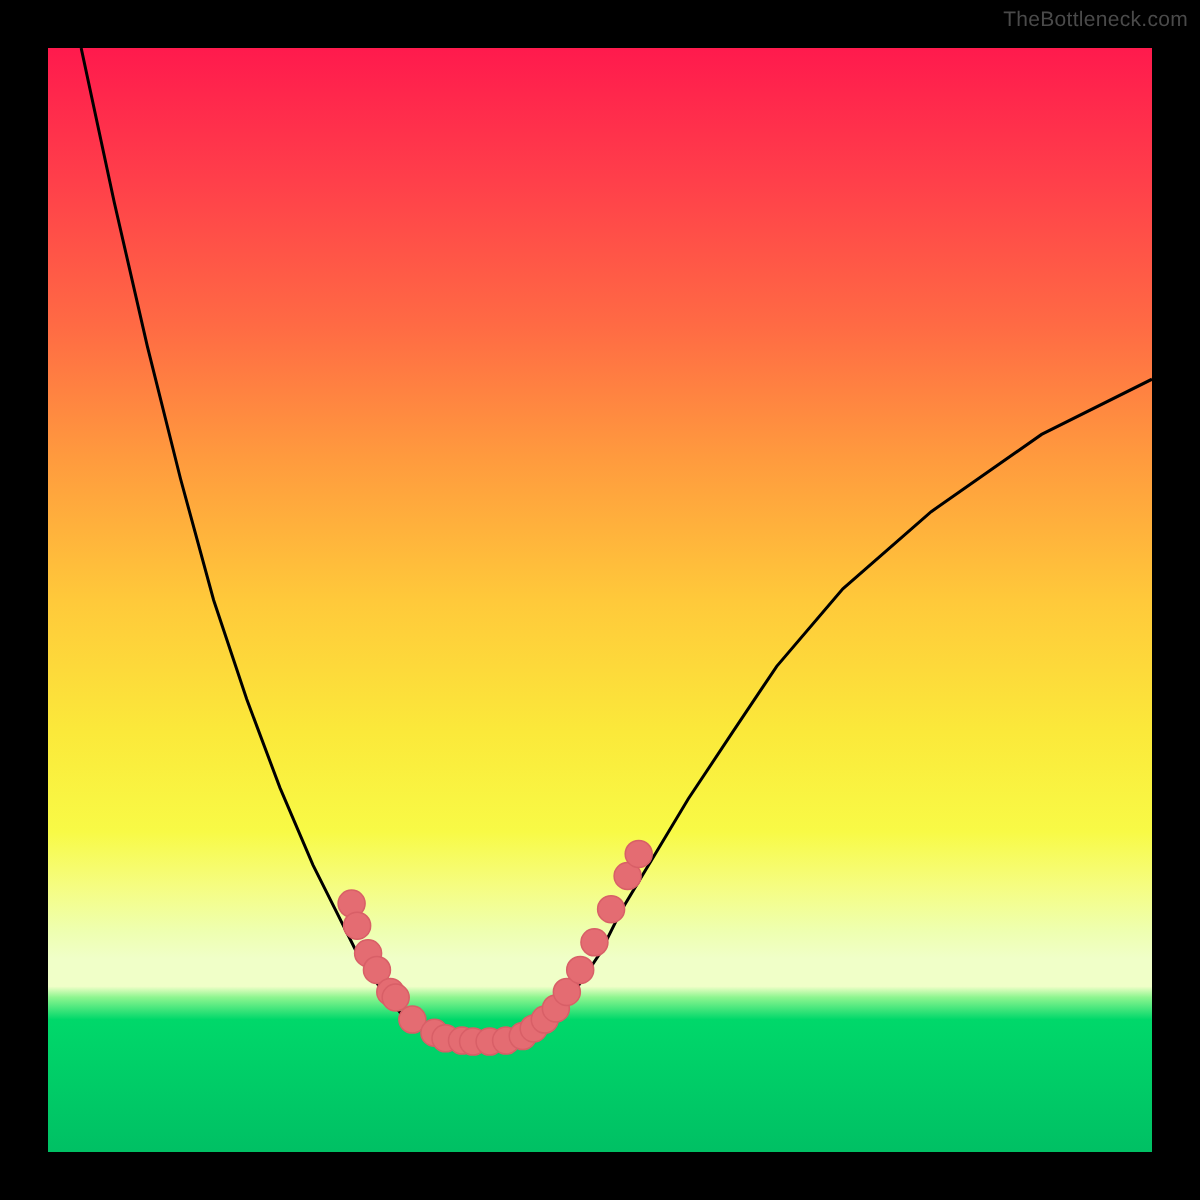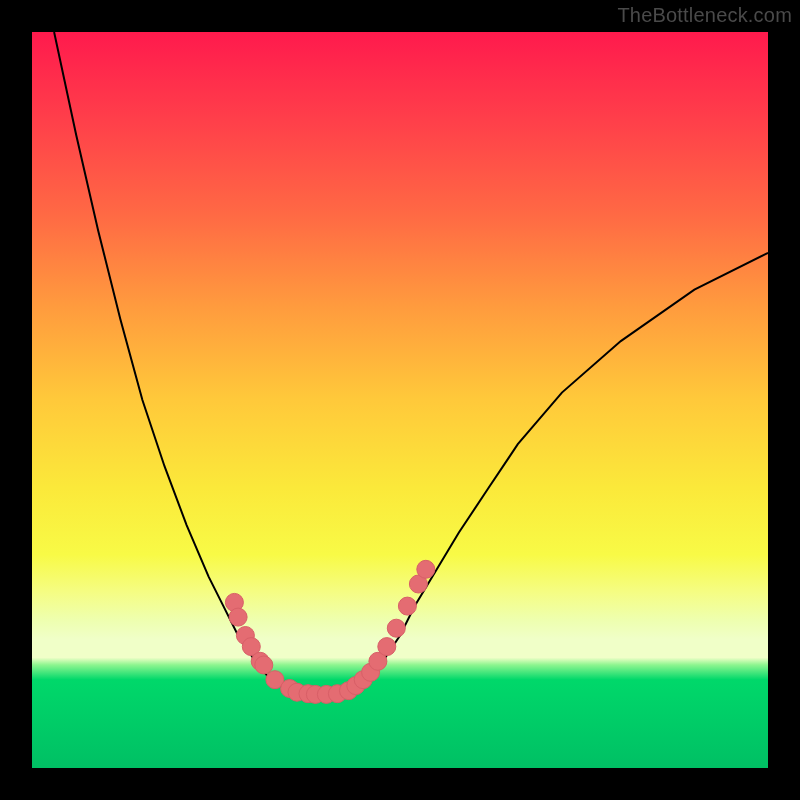--- a/index.html
+++ b/index.html
@@ -40,21 +40,21 @@
       #8cf58f 86%,
       #00d86a 88%,
       #00c064 100%
     );
   }
   .watermark {
     position: absolute;
     top: 4px;
     right: 8px;
     color: #4a4a4a;
-    font-size: 20px;
+    font-size: 14px;
     font-weight: 500;
     letter-spacing: 0.2px;
   }
   svg.curve {
     position: absolute;
     top: 0;
     left: 0;
   }
 </style>
 </head>

